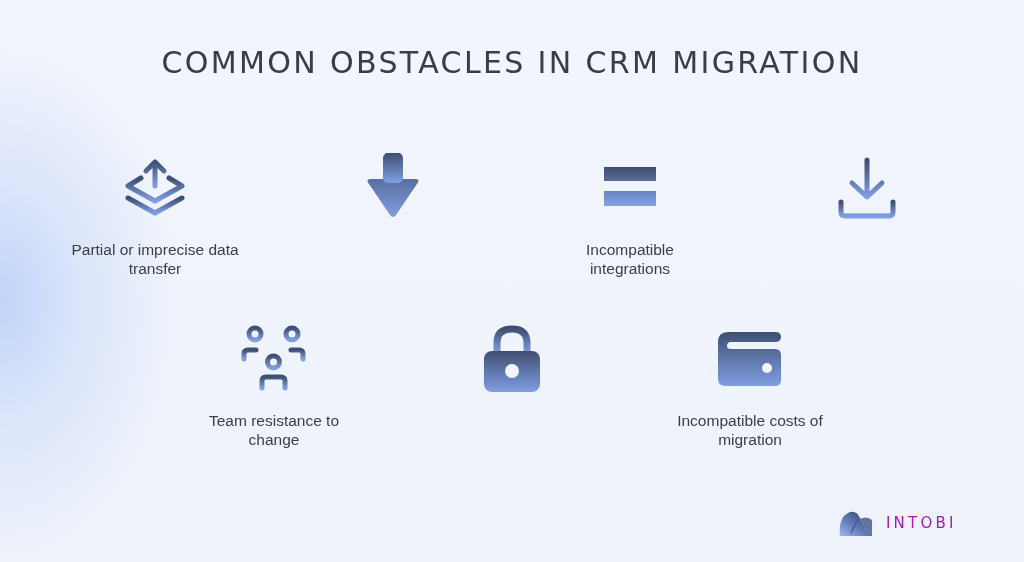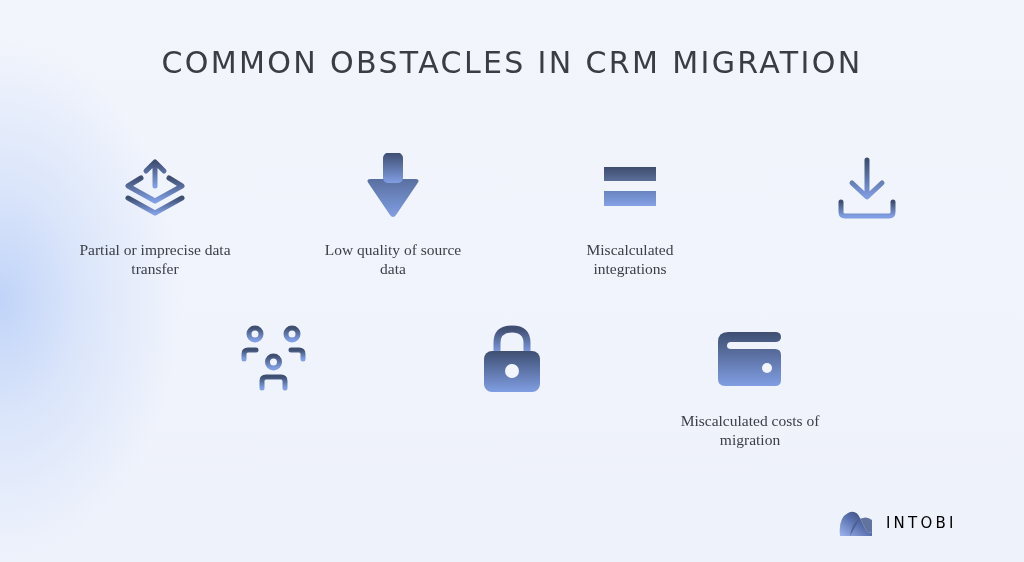--- a/index.html
+++ b/index.html
@@ -16,33 +16,33 @@
         linear-gradient(180deg, #f2f5fc 0%, #eef2fb 100%);
     }
     .title {
       position: absolute; left: 0; right: 0; top: 44px;
       text-align: center;
       font-family: "DejaVu Sans", sans-serif;
       font-size: 31px; letter-spacing: 2.4px;
       color: #3a3d45; font-weight: normal;
       transform: scaleX(0.97);
     }
-    .item { position: absolute; text-align: center; font-family: Liberation Serif, serif; }
+    .item { position: absolute; text-align: center; }
     .item .icon { position: absolute; left: 50%; transform: translateX(-50%); }
     .item .label {
       position: absolute; left: 0; right: 0;
       font-size: 15.5px; line-height: 19px; color: #3b3e46;
       white-space: pre-line;
     }
     .logo {
       position: absolute; left: 838px; top: 510px; display: flex; align-items: center;
     }
     .logo-text {
       margin-left: 12px; font-family: "DejaVu Sans", sans-serif;
-      font-size: 15px; letter-spacing: 3.2px; color: #000000;
+      font-size: 15px; letter-spacing: 3.2px; color: #a21caf;
     }
   </style>
 </head>
 <body>
 
 <div class="bg"></div>
 
 <h1 class="title">COMMON OBSTACLES IN CRM MIGRATION</h1>
 
 <svg width="0" height="0" style="position:absolute">
@@ -64,40 +64,38 @@
   </svg>
   <div class="label" style="top:90px">Partial or imprecise data
 transfer</div>
 </div>
 
 <div class="item" style="left:283px; top:150px; width:220px; height:140px;">
   <svg class="icon" style="top:2px" width="60" height="68" viewBox="0 0 60 68">
     <path d="M22 3 Q22 1 24 1 H36 Q38 1 38 3 V27 H52 Q58 27 54 32 L33 63 Q30 67 27 63 L6 32 Q2 27 8 27 H22 Z" fill="url(#g)"></path>
     <rect x="20" y="1" width="20" height="30" rx="5" fill="url(#g)"></rect>
   </svg>
-  <div class="label" style="top:90px">Low quality of source
-data</div>
 </div>
 
 <div class="item" style="left:520px; top:150px; width:220px; height:140px;">
   <svg class="icon" style="top:15px" width="54" height="44" viewBox="0 0 54 44">
     <defs>
       <linearGradient id="g1" x1="0" y1="0" x2="0" y2="1">
           <stop offset="0" stop-color="#3e4d6f"></stop>
           <stop offset="1" stop-color="#5a6e98"></stop>
         </linearGradient>
       <linearGradient id="g2" x1="0" y1="0" x2="0" y2="1">
           <stop offset="0" stop-color="#6a84c0"></stop>
           <stop offset="1" stop-color="#85a1e5"></stop>
         </linearGradient>
     </defs>
     <rect x="1" y="2" width="52" height="14" fill="url(#g1)"></rect>
     <rect x="1" y="26" width="52" height="15" fill="url(#g2)"></rect>
   </svg>
-  <div class="label" style="top:90px">Miscalculated
+  <div class="label" style="top:90px">Incompatible
 integrations</div>
 </div>
 
 <div class="item" style="left:757px; top:150px; width:220px; height:150px;">
   <svg class="icon" style="top:6px" width="64" height="64" viewBox="0 0 64 64">
     <g fill="none" stroke="url(#g)" stroke-width="5" stroke-linecap="round" stroke-linejoin="round">
       <path d="M32 4 V40 M17 27 L32 41 L47 27"></path>
       <path d="M6 46 V56 Q6 60 10 60 H54 Q58 60 58 56 V46"></path>
     </g>
   </svg>
@@ -107,36 +105,38 @@
   <svg class="icon" style="top:2px" width="70" height="70" viewBox="0 0 70 70">
     <g fill="none" stroke="url(#g)" stroke-width="5" stroke-linecap="round" stroke-linejoin="round">
       <circle cx="16" cy="12" r="6"></circle>
       <circle cx="53" cy="12" r="6"></circle>
       <path d="M5 37 V32 Q5 28 9 28 H17"></path>
       <path d="M52 28 H60 Q64 28 64 32 V37"></path>
       <circle cx="34.5" cy="40" r="6"></circle>
       <path d="M23 66 V59 Q23 55 27 55 H42 Q46 55 46 59 V66"></path>
     </g>
   </svg>
+  <div class="label" style="top:91px">Team resistance to
+change</div>
 </div>
 
 <div class="item" style="left:402px; top:320px; width:220px; height:140px;">
   <svg class="icon" style="top:3px" width="58" height="70" viewBox="0 0 58 70">
     <path d="M14 30 V20 Q14 6 29 6 Q44 6 44 20 V30" fill="none" stroke="url(#g)" stroke-width="7"></path>
     <rect x="1" y="28" width="56" height="41" rx="8" fill="url(#g)"></rect>
     <circle cx="29" cy="48" r="7" fill="#f2f5fc"></circle>
   </svg>
 </div>
 
 <div class="item" style="left:640px; top:320px; width:220px; height:140px;">
   <svg class="icon" style="top:8px" width="66" height="60" viewBox="0 0 66 60">
     <path d="M1 14 Q1 4 11 4 H58 Q64 4 64 9 Q64 14 58 14 H14 Q10 14 10 18 Q10 21 14 21 H58 Q64 21 64 27 V52 Q64 58 58 58 H8 Q1 58 1 51 Z" fill="url(#g)"></path>
     <circle cx="50" cy="40" r="5" fill="#f2f5fc"></circle>
   </svg>
-  <div class="label" style="top:91px">Miscalculated costs of
+  <div class="label" style="top:91px">Incompatible costs of
 migration</div>
 </div>
 
 <div class="logo">
   <svg width="36" height="26" viewBox="0 0 36 26">
     <defs>
       <linearGradient id="lg" x1="0" y1="1" x2="1" y2="0">
         <stop offset="0" stop-color="#9fb6ee"></stop>
         <stop offset="0.5" stop-color="#5a72b0"></stop>
         <stop offset="1" stop-color="#2e3a5a"></stop>

